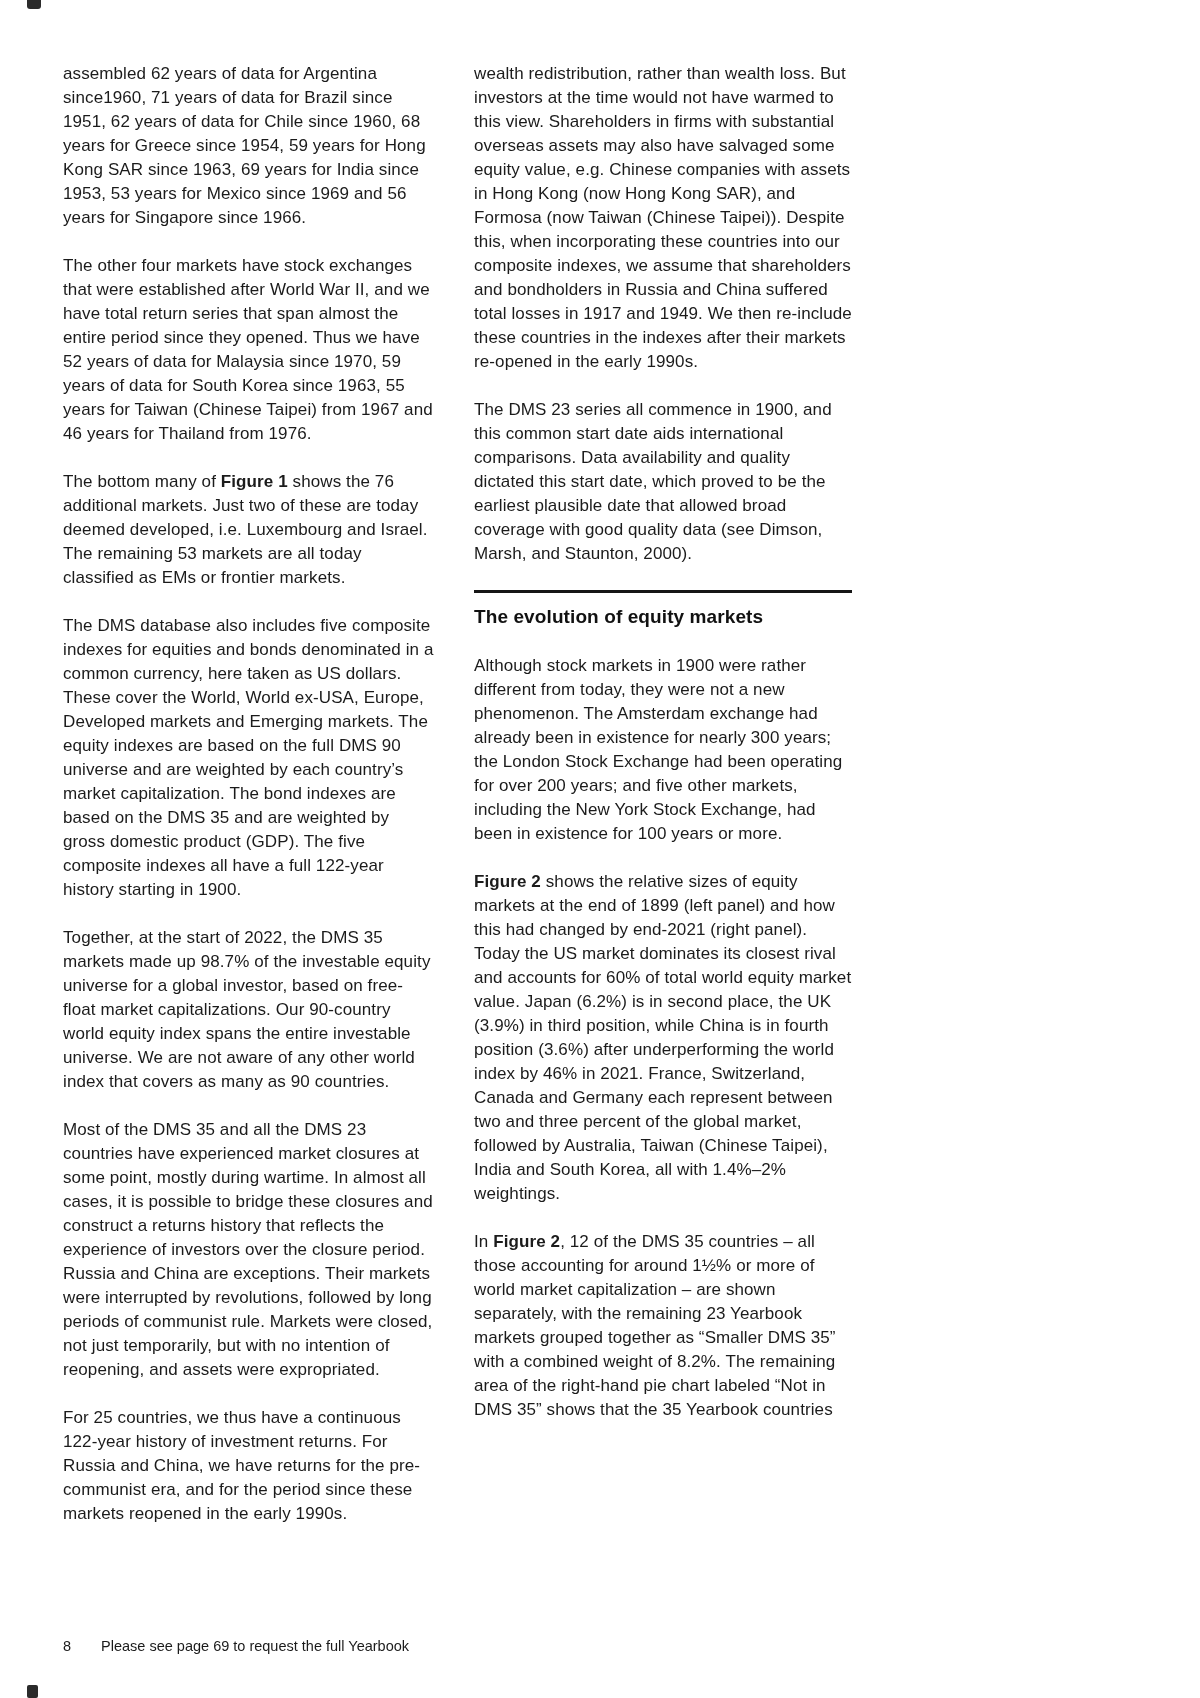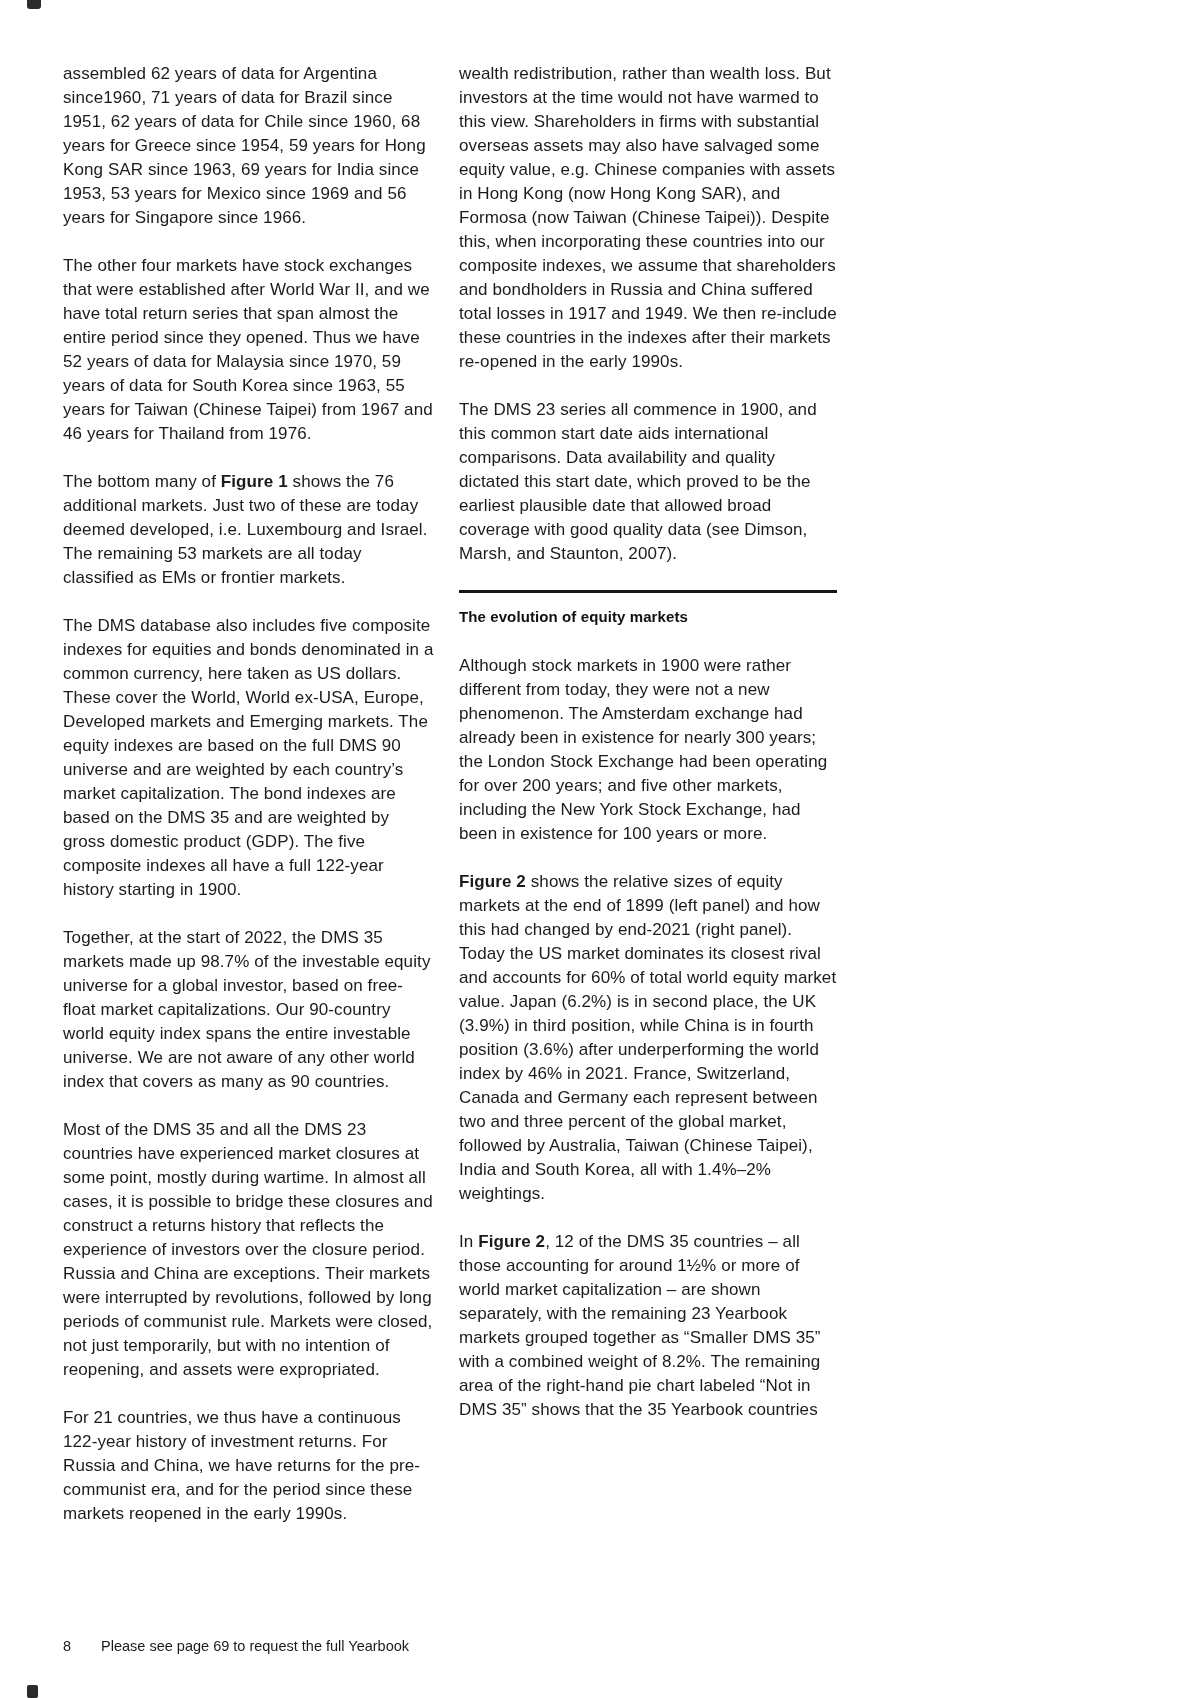--- a/index.html
+++ b/index.html
@@ -17,38 +17,38 @@
     background: #ffffff;
     overflow: hidden;
   }
   .content {
     position: absolute;
     left: 63px;
     top: 62px;
     width: 778px;
     display: grid;
     grid-template-columns: 372px 378px;
-    column-gap: 24px;
+    column-gap: 39px;
   }
   .column {
     font-size: 17px;
     line-height: 24px;
     letter-spacing: 0.1px;
     text-align: left;
   }
   .column p { margin: 0 0 24px 0; }
   .bold { font-weight: bold; }
   .section-rule {
     height: 0;
     border: none;
     border-top: 3px solid #161616;
     margin: 14px 0 12px 0;
   }
   h2.section-heading {
-    font-size: 15px;
+    font-size: 19px;
     line-height: 24px;
     font-weight: bold;
     margin: 0 0 25px 0;
     color: #111111;
   }
   .footer {
     position: absolute;
     left: 63px;
     top: 1637px;
     font-size: 14.5px;
@@ -79,25 +79,25 @@
   <div class="scan-mark scan-mark-top"></div>
 
   <div class="content">
     <div class="column column-left" id="col-left">
         <p><span>assembled 62 years of data for Argentina since1960, 71 years of data for Brazil since 1951, 62 years of data for Chile since 1960, 68 years for Greece since 1954, 59 years for Hong Kong SAR since 1963, 69 years for India since 1953, 53 years for Mexico since 1969 and 56 years for Singapore since 1966.</span></p>
         <p><span>The other four markets have stock exchanges that were established after World War II, and we have total return series that span almost the entire period since they opened. Thus we have 52 years of data for Malaysia since 1970, 59 years of data for South Korea since 1963, 55 years for Taiwan (Chinese Taipei) from 1967 and 46 years for Thailand from 1976.</span></p>
         <p><span>The bottom many of </span><span class="bold">Figure 1</span><span> shows the 76 additional markets. Just two of these are today deemed developed, i.e. Luxembourg and Israel. The remaining 53 markets are all today classified as EMs or frontier markets.</span></p>
         <p><span>The DMS database also includes five composite indexes for equities and bonds denominated in a common currency, here taken as US dollars. These cover the World, World ex-USA, Europe, Developed markets and Emerging markets. The equity indexes are based on the full DMS 90 universe and are weighted by each country’s market capitalization. The bond indexes are based on the DMS 35 and are weighted by gross domestic product (GDP). The five composite indexes all have a full 122-year history starting in 1900.</span></p>
         <p><span>Together, at the start of 2022, the DMS 35 markets made up 98.7% of the investable equity universe for a global investor, based on free-float market capitalizations. Our 90-country world equity index spans the entire investable universe. We are not aware of any other world index that covers as many as 90 countries.</span></p>
         <p><span>Most of the DMS 35 and all the DMS 23 countries have experienced market closures at some point, mostly during wartime. In almost all cases, it is possible to bridge these closures and construct a returns history that reflects the experience of investors over the closure period. Russia and China are exceptions. Their markets were interrupted by revolutions, followed by long periods of communist rule. Markets were closed, not just temporarily, but with no intention of reopening, and assets were expropriated.</span></p>
-        <p><span>For 21 countries, we thus have a continuous 122-year history of investment returns. For Russia and China, we have returns for the pre-communist era, and for the period since these markets reopened in the early 1990s.</span></p>
+        <p><span>For 25 countries, we thus have a continuous 122-year history of investment returns. For Russia and China, we have returns for the pre-communist era, and for the period since these markets reopened in the early 1990s.</span></p>
       </div>
     <div class="column column-right" id="col-right">
         <p><span>wealth redistribution, rather than wealth loss. But investors at the time would not have warmed to this view. Shareholders in firms with substantial overseas assets may also have salvaged some equity value, e.g. Chinese companies with assets in Hong Kong (now Hong Kong SAR), and Formosa (now Taiwan (Chinese Taipei)). Despite this, when incorporating these countries into our composite indexes, we assume that shareholders and bondholders in Russia and China suffered total losses in 1917 and 1949. We then re-include these countries in the indexes after their markets re-opened in the early 1990s.</span></p>
-        <p><span>The DMS 23 series all commence in 1900, and this common start date aids international comparisons. Data availability and quality dictated this start date, which proved to be the earliest plausible date that allowed broad coverage with good quality data (see Dimson, Marsh, and Staunton, 2007).</span></p>
+        <p><span>The DMS 23 series all commence in 1900, and this common start date aids international comparisons. Data availability and quality dictated this start date, which proved to be the earliest plausible date that allowed broad coverage with good quality data (see Dimson, Marsh, and Staunton, 2000).</span></p>
         <div class="section-rule"></div>
         <h2 class="section-heading">The evolution of equity markets</h2>
         <p><span>Although stock markets in 1900 were rather different from today, they were not a new phenomenon. The Amsterdam exchange had already been in existence for nearly 300 years; the London Stock Exchange had been operating for over 200 years; and five other markets, including the New York Stock Exchange, had been in existence for 100 years or more.</span></p>
         <p><span class="bold">Figure 2</span><span> shows the relative sizes of equity markets at the end of 1899 (left panel) and how this had changed by end-2021 (right panel). Today the US market dominates its closest rival and accounts for 60% of total world equity market value. Japan (6.2%) is in second place, the UK (3.9%) in third position, while China is in fourth position (3.6%) after underperforming the world index by 46% in 2021. France, Switzerland, Canada and Germany each represent between two and three percent of the global market, followed by Australia, Taiwan (Chinese Taipei), India and South Korea, all with 1.4%–2% weightings.</span></p>
         <p><span>In </span><span class="bold">Figure 2</span><span>, 12 of the DMS 35 countries – all those accounting for around 1½% or more of world market capitalization – are shown separately, with the remaining 23 Yearbook markets grouped together as “Smaller DMS 35” with a combined weight of 8.2%. The remaining area of the right-hand pie chart labeled “Not in DMS 35” shows that the 35 Yearbook countries</span></p>
       </div>
   </div>
 
   <div class="footer">
     <span class="page-number">8</span>

